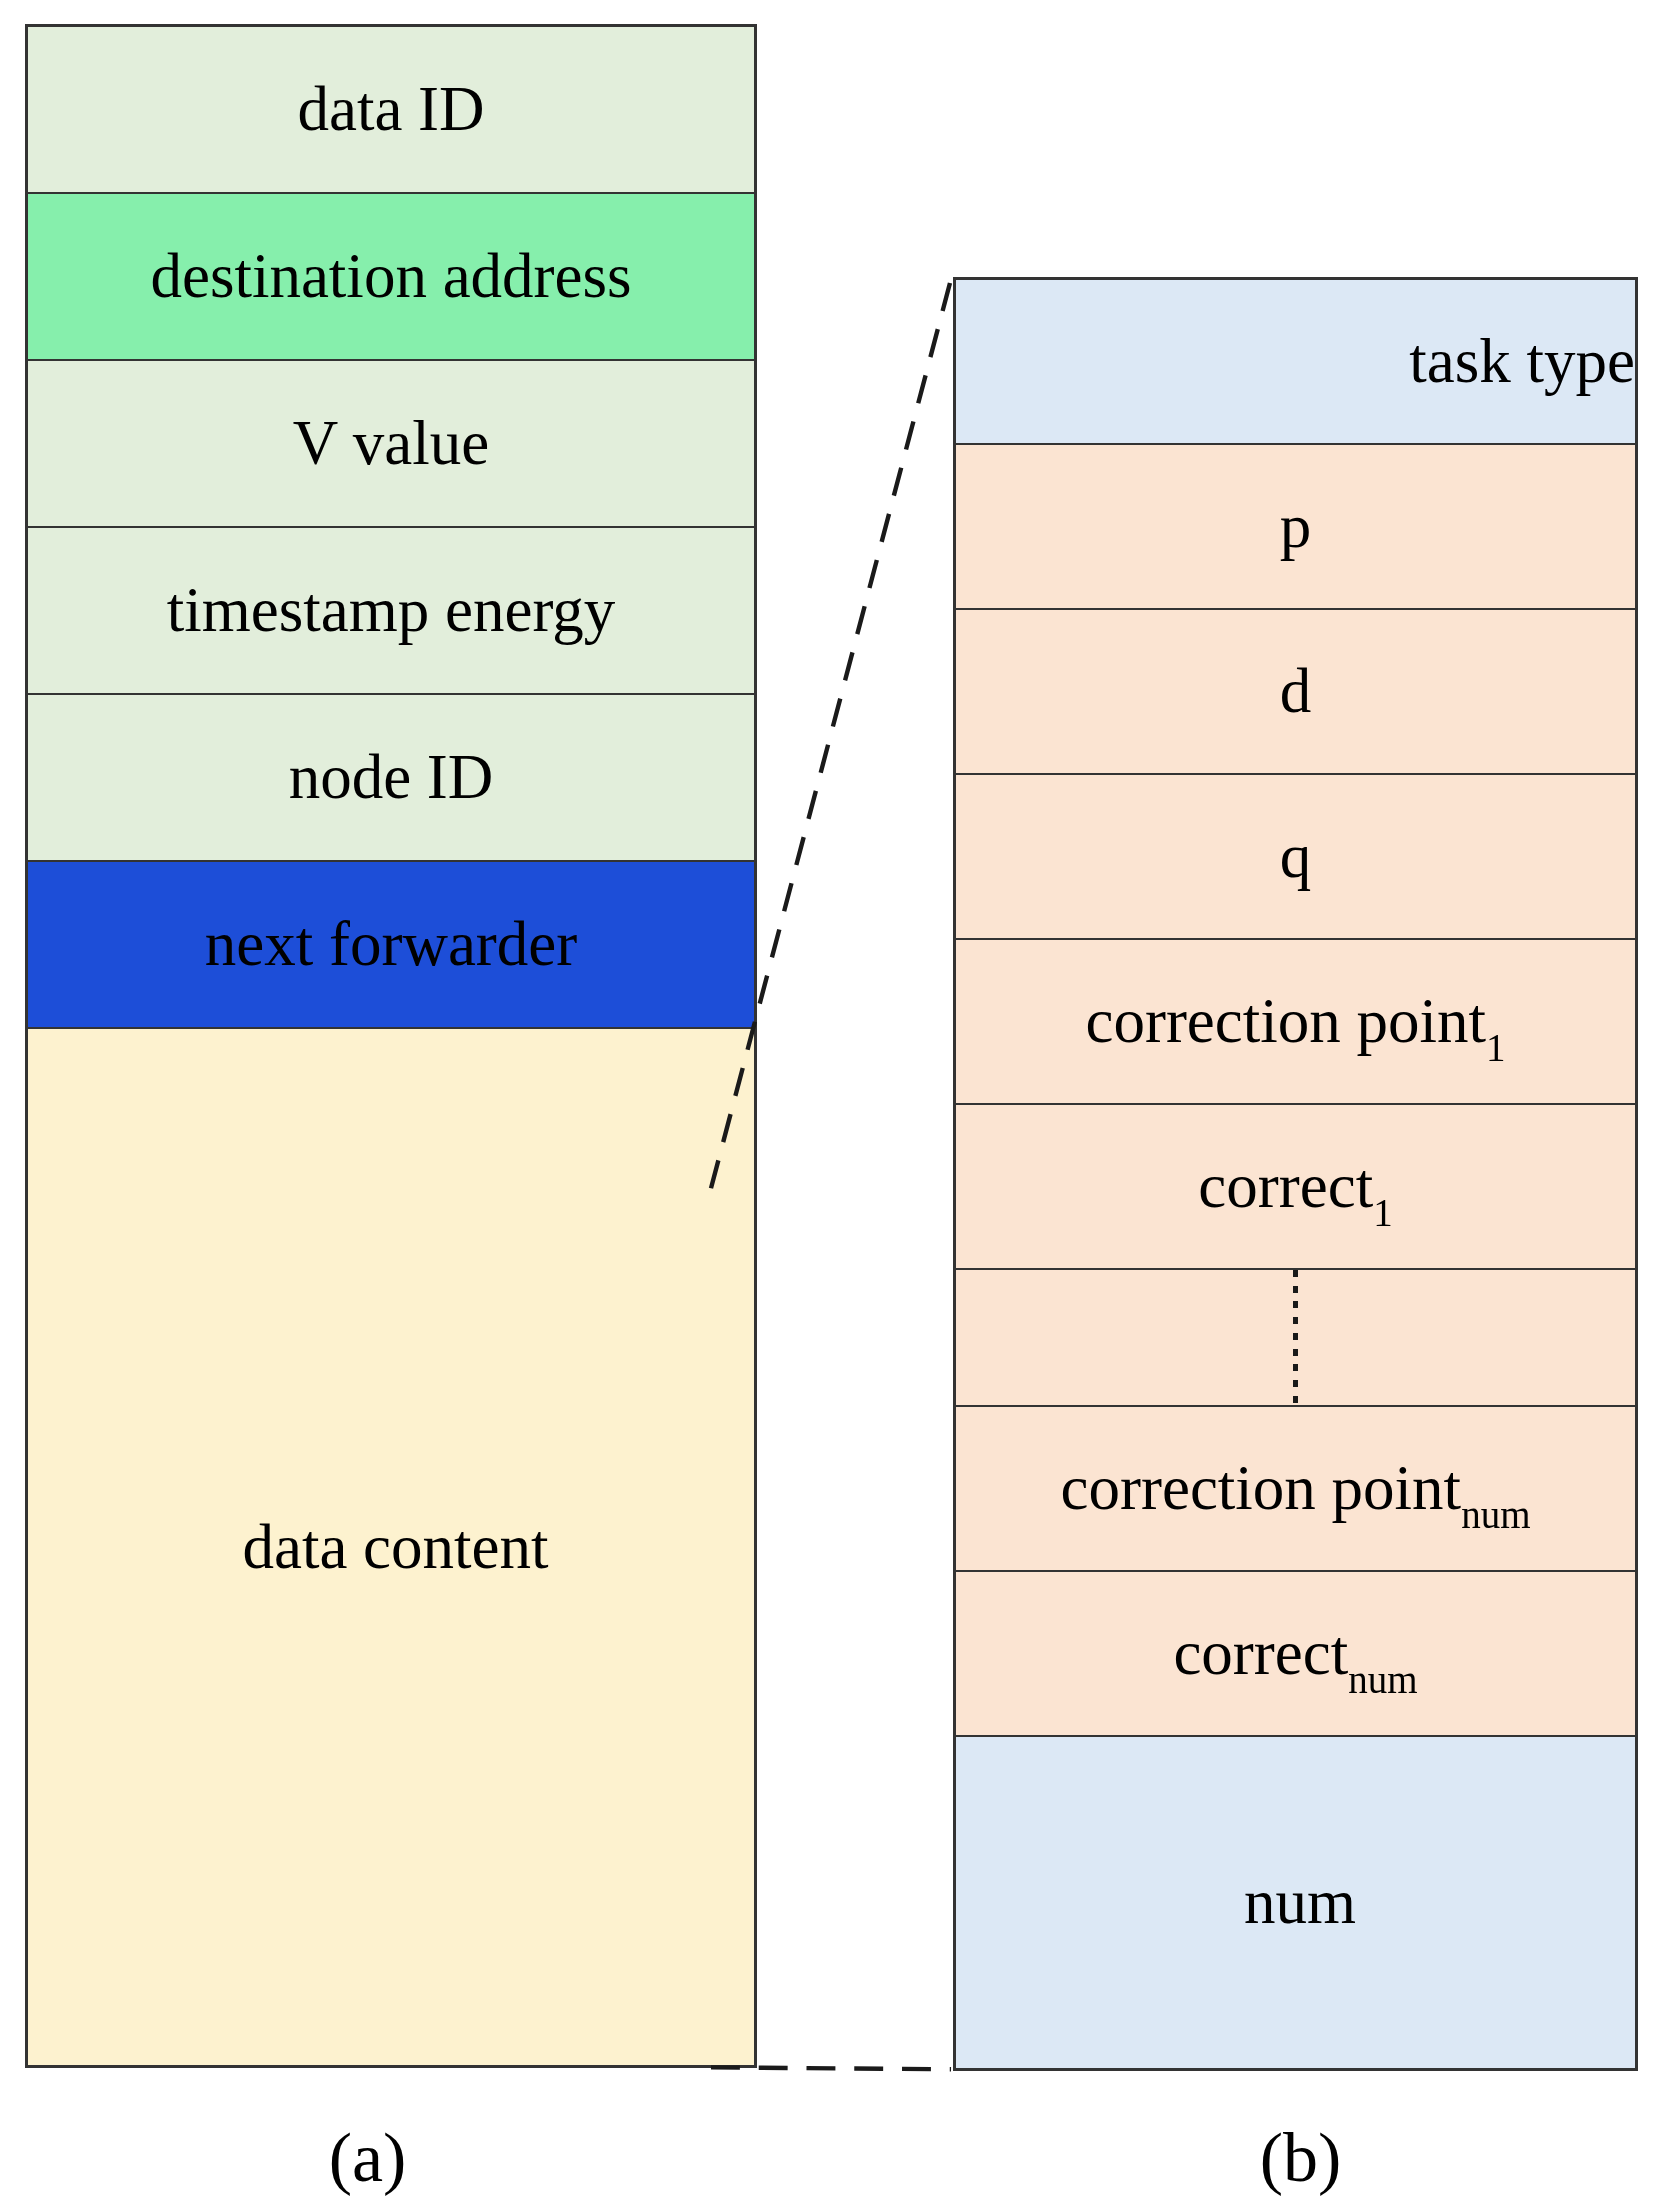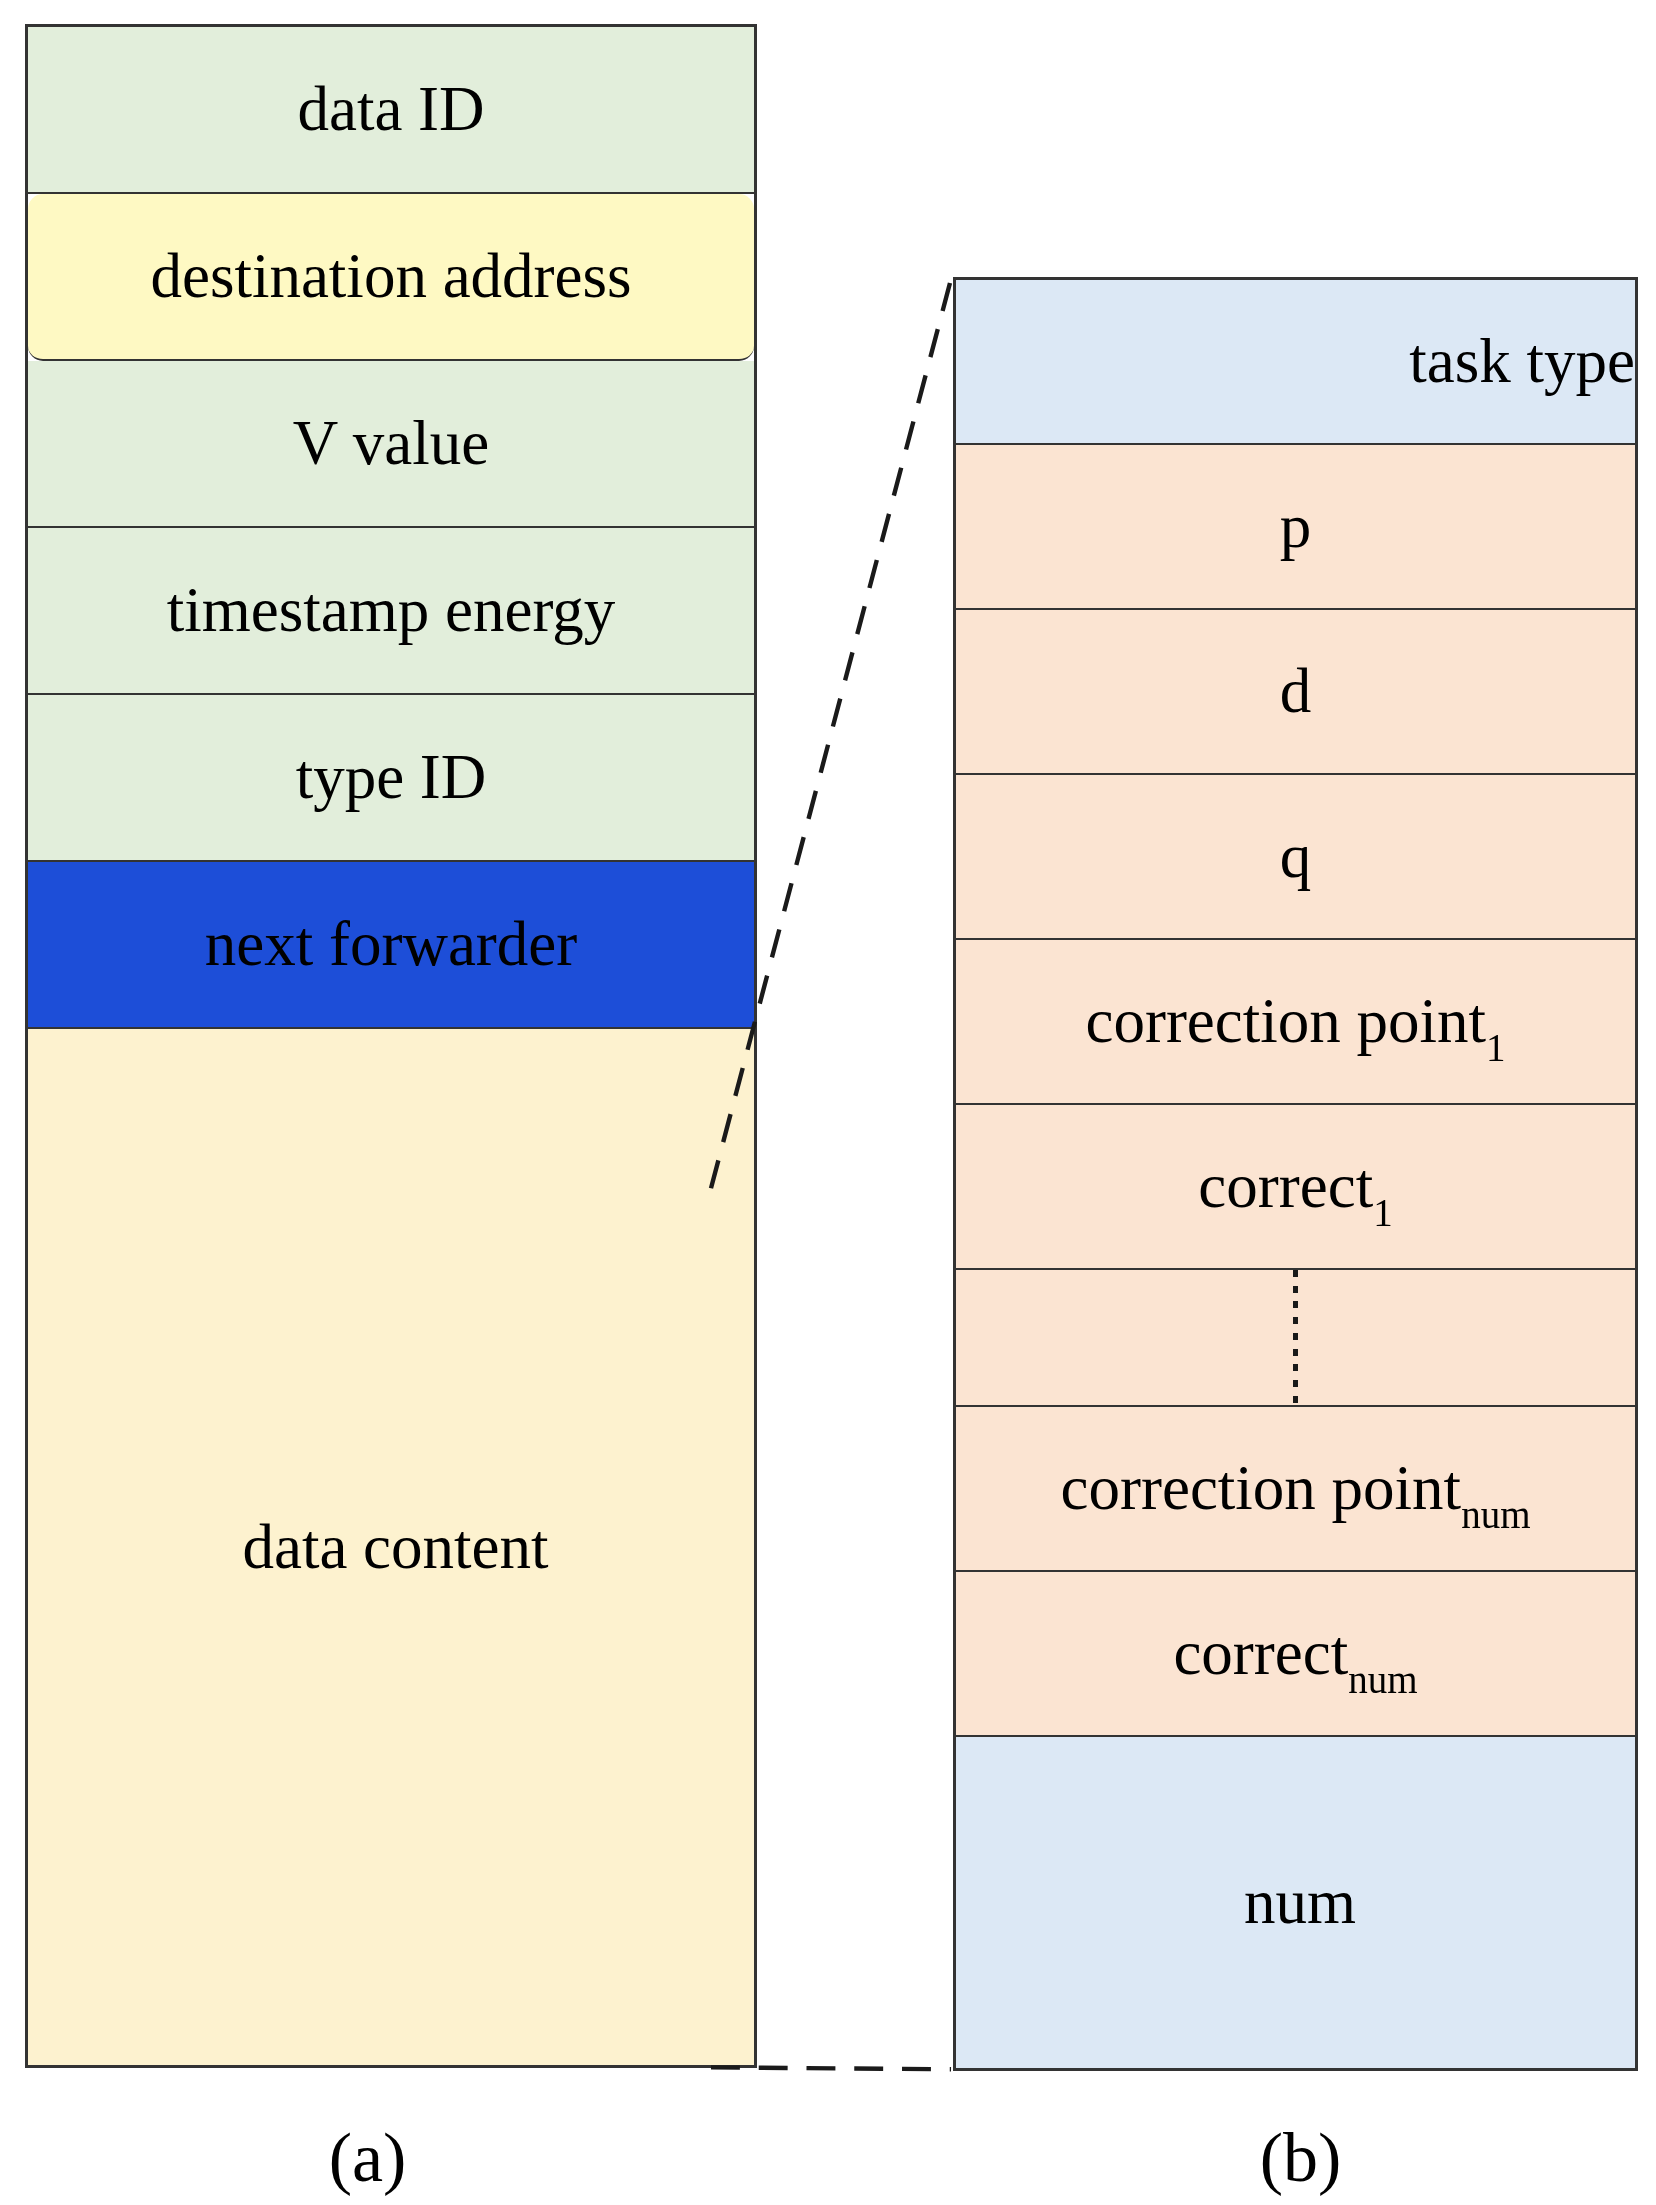--- a/index.html
+++ b/index.html
@@ -94,31 +94,31 @@
 </style>
 </head>
 <body>
 
 <div class="canvas">
 
   <div class="panel panel-a">
     <div class="row row-a" style="background-color: rgb(226, 238, 219);">
       <span class="cell-text">data ID</span>
     </div>
-    <div class="row row-a" style="background-color: #fef9c3; border-radius: 15px;">
+    <div class="row row-a" style="background-color: #86efac;">
       <span class="cell-text">destination address</span>
     </div>
     <div class="row row-a" style="background-color: rgb(226, 238, 219);">
       <span class="cell-text">V value</span>
     </div>
     <div class="row row-a" style="background-color: rgb(226, 238, 219);">
       <span class="cell-text">timestamp energy</span>
     </div>
     <div class="row row-a" style="background-color: rgb(226, 238, 219);">
-      <span class="cell-text">type ID</span>
+      <span class="cell-text">node ID</span>
     </div>
     <div class="row row-a" style="background-color: #1d4ed8;">
       <span class="cell-text">next forwarder</span>
     </div>
     <div class="row row-a row-a-content" style="background-color: rgb(253, 242, 207);">
       <span class="cell-text">data content</span>
     </div>
   </div>
 
   <div class="panel panel-b">

